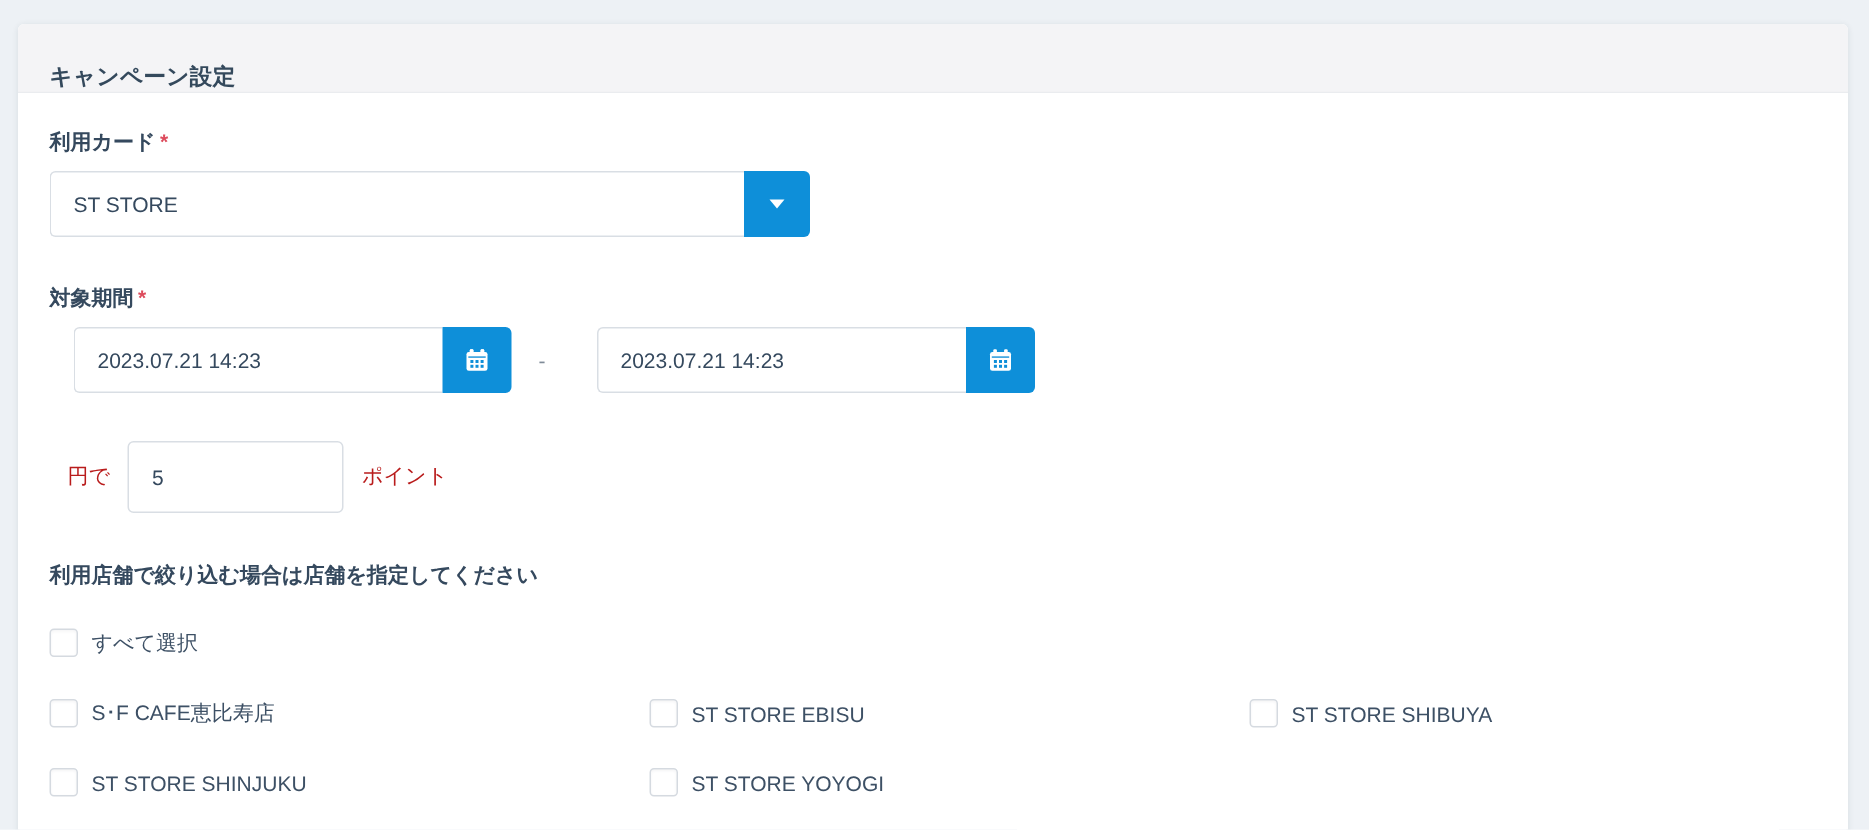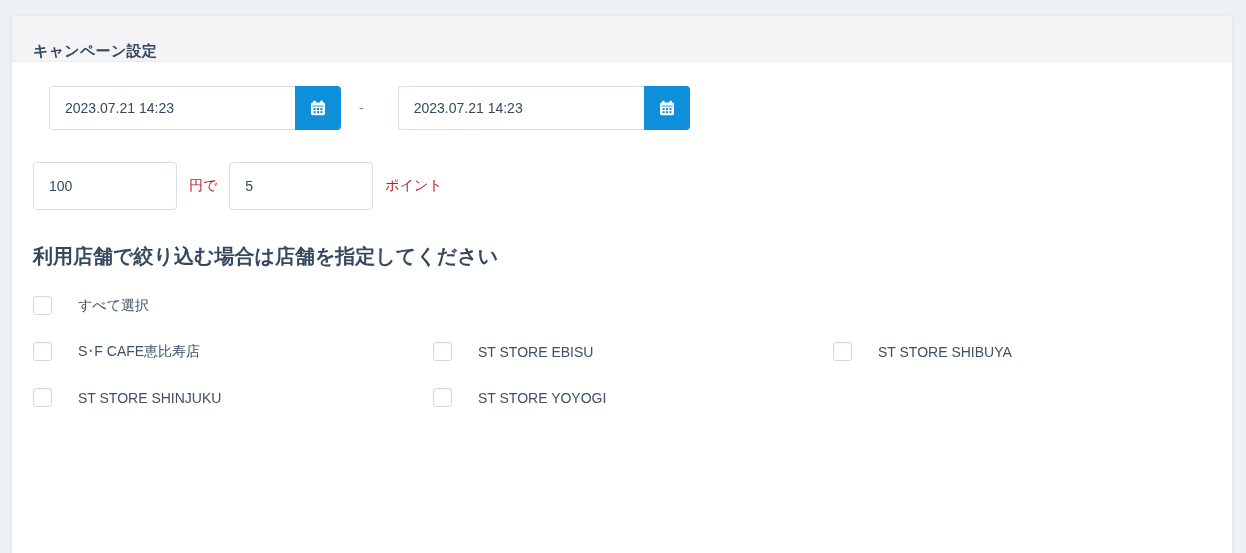--- a/index.html
+++ b/index.html
@@ -104,30 +104,30 @@
     font-size: 14px;
     color: #35495e;
     outline: none;
     background: #fff;
   }
   .unit { font-size: 14px; color: #b91c1c; margin: 0 12px; }
   .unit-last { margin-left: 12px; }
 
   
   .stores-heading {
-    font-size: 20px;
+    font-size: 14px;
     font-weight: 700;
     color: #35495e;
     margin-top: 33px;
     margin-bottom: 26px;
   }
   .checkbox-row {
     display: inline-flex;
     align-items: center;
-    gap: 26px;
+    gap: 9px;
     font-size: 14px;
     color: #3d5065;
     cursor: pointer;
     user-select: none;
   }
   .cb {
     width: 19px; height: 19px;
     flex: 0 0 19px;
     background: #fff;
     border: 1px solid #d5dae0;
@@ -144,22 +144,32 @@
 </head>
 <body>
 
 <div class="card">
   <div class="card-header">
     <span class="card-title">キャンペーン設定</span>
   </div>
 
   <div class="card-body">
 
-
     <div class="form-group">
+      <label class="form-label"><span>利用カード</span><span class="req">*</span></label>
+      <div class="select-group">
+        <div class="select-value">ST STORE</div>
+        <button class="blue-btn">
+          <span class="caret"></span>
+        </button>
+      </div>
+    </div>
+
+    <div class="form-group">
+      <label class="form-label"><span>対象期間</span><span class="req">*</span></label>
       <div class="date-row">
         <div class="input-group">
           <input type="text" value="2023.07.21 14:23" style="">
           <button class="blue-btn cal-btn">
             <svg width="16" height="16" viewBox="0 0 16 16">
               <rect x="3.2" y="0.8" width="2.4" height="3.4" rx="0.8" fill="#fff"></rect>
               <rect x="10.4" y="0.8" width="2.4" height="3.4" rx="0.8" fill="#fff"></rect>
               <rect x="1" y="2.6" width="14" height="12.6" rx="1.6" fill="#fff"></rect>
               <rect x="3.2" y="0.8" width="2.4" height="3.4" rx="0.8" fill="#fff"></rect>
               <rect x="10.4" y="0.8" width="2.4" height="3.4" rx="0.8" fill="#fff"></rect>
@@ -189,21 +199,20 @@
               <rect x="7" y="11.2" width="2" height="2" fill="#0e8fd9"></rect>
               <rect x="10.4" y="11.2" width="2" height="2" fill="#0e8fd9"></rect>
             </svg>
           </button>
         </div>
       </div>
     </div>
 
     <div class="form-group" style="margin-bottom:0;">
       <div class="points-row">
-        <input type="text" class="num-input" value="100" style="">
         <span class="unit">円で</span>
         <input type="text" class="num-input" value="5" style="">
         <span class="unit unit-last">ポイント</span>
       </div>
     </div>
 
     <div>
       <div class="stores-heading">利用店舗で絞り込む場合は店舗を指定してください</div>
       <label class="checkbox-row">
         <span class="cb"></span>

